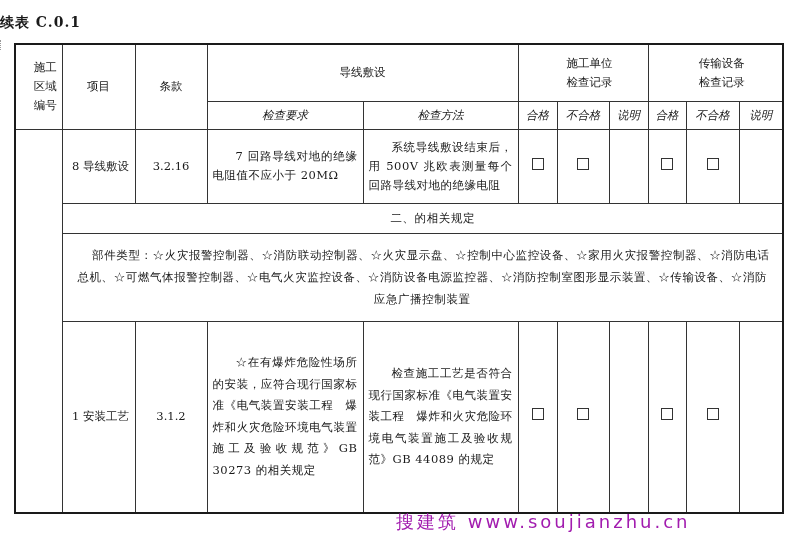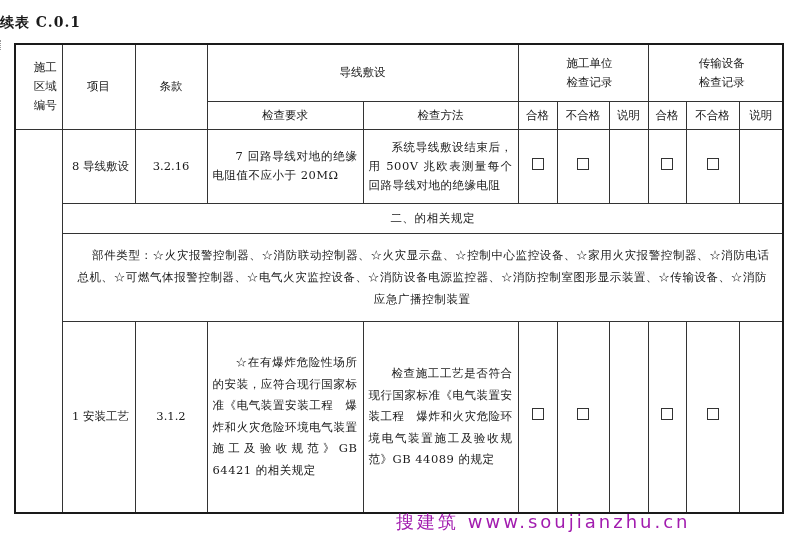--- a/index.html
+++ b/index.html
@@ -6,21 +6,21 @@
     body { width: 800px; height: 555px; position: relative; overflow: hidden;
            font-family: "DejaVu Serif", "Liberation Serif", serif; color: #1a1a1a; }
     .title { position: absolute; left: 0; width: 800px; top: 14px; 
              font-size: 14px; font-weight: bold; letter-spacing: 1px; }
     .edge-mark { position: absolute; left: 0; top: 40px; width: 3px; height: 10px;
                  border-left: 1px dotted #999; }
     table.grid { position: absolute; left: 14px; top: 43px; border-collapse: collapse;
                  table-layout: fixed; width: 768px; border: 2px solid #1a1a1a; }
     table.grid td { border: 1px solid #333; padding: 0; font-size: 11.5px; line-height: 19px;
                     text-align: center; vertical-align: middle; overflow: hidden; }
-    .hdr-sub td { height: 27px; }
+    .hdr-sub td { height: 27px; font-style: italic; }
     .jtext { text-align: justify !important; padding: 0 5px !important; letter-spacing: 0.5px; }
     .indent { text-indent: 2em; }
     .left { text-align: center; padding-left: 14px !important; }
     .box { display: inline-block; width: 10px; height: 10px; border: 1px solid #333; background: #fff; }
     .stack span { display: block; margin-left: 13px; }
     .watermark { position: absolute; left: 396px; top: 510px; font-size: 18px; color: #a21caf;
                  font-family: "DejaVu Sans", sans-serif; letter-spacing: 3px; white-space: nowrap; }
     .parts { text-align: center; padding: 4px 12px !important; line-height: 22px !important;
              letter-spacing: 0.6px; }
   </style>
@@ -94,21 +94,21 @@
     <td colspan="10" class="left" style="padding-left:21px !important; letter-spacing:0.6px">二、的相关规定</td>
   </tr>
 
   <tr style="height:88px">
     <td colspan="10" class="parts"><span style="display:inline-block; width:1.5em"></span><span>部件类型：☆火灾报警控制器、☆消防联动控制器、☆火灾显示盘、☆控制中心监控设备、☆家用火灾报警控制器、☆消防电话总机、☆可燃气体报警控制器、☆电气火灾监控设备、☆消防设备电源监控器、☆消防控制室图形显示装置、☆传输设备、☆消防应急广播控制装置</span></td>
   </tr>
 
   <tr style="height:192px">
     <td class="left" style="padding-left:4px !important">1 安装工艺</td>
     <td>3.1.2</td>
-    <td class="jtext indent" style="line-height:21.5px">☆在有爆炸危险性场所的安装，应符合现行国家标准《电气装置安装工程　爆炸和火灾危险环境电气装置施工及验收规范》GB 64421 的相关规定</td>
+    <td class="jtext indent" style="line-height:21.5px">☆在有爆炸危险性场所的安装，应符合现行国家标准《电气装置安装工程　爆炸和火灾危险环境电气装置施工及验收规范》GB 30273 的相关规定</td>
     <td class="jtext indent" style="line-height:21.5px">检查施工工艺是否符合现行国家标准《电气装置安装工程　爆炸和火灾危险环境电气装置施工及验收规范》GB 44089 的规定</td>
     <td><span class="box"></span></td>
     <td><span class="box"></span></td>
     <td></td>
     <td><span class="box"></span></td>
     <td><span class="box"></span></td>
     <td></td>
   </tr>
 </tbody>
   </table>

